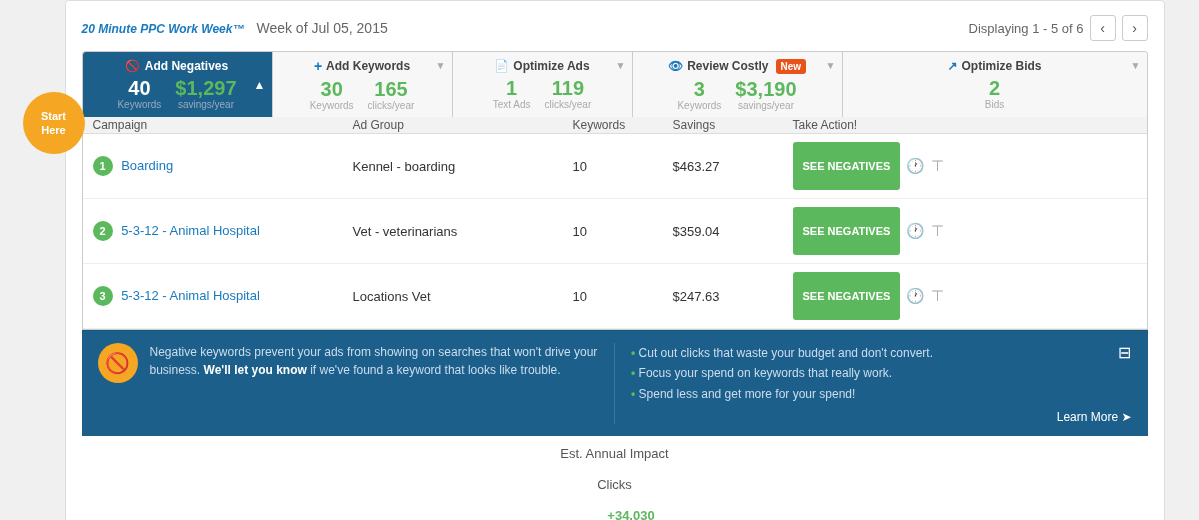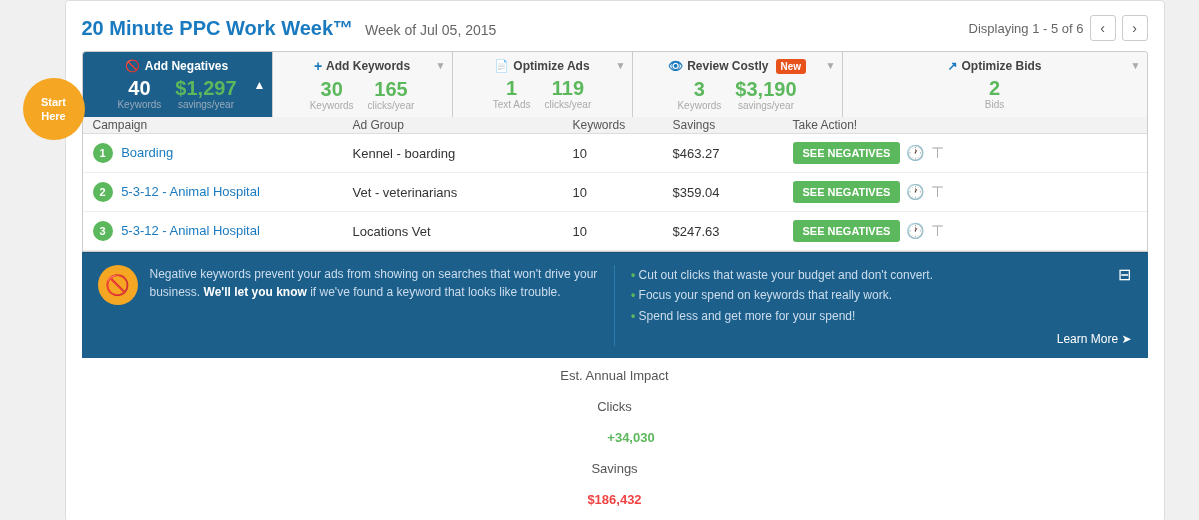--- a/index.html
+++ b/index.html
@@ -26,22 +26,23 @@
       justify-content: space-between;
       margin-bottom: 10px;
     }
     .header-left {
       display: flex;
       align-items: baseline;
       gap: 12px;
     }
     .title {
       color: #1a7abf;
-      font-size: 20px;
-      font-weight: bold;
+      font-size: 12px;
+      font-weight: bold;
+      font-style: italic;
     }
     .week {
       color: #666;
       font-size: 14px;
     }
     .header-right {
       display: flex;
       align-items: center;
       gap: 6px;
       color: #666;
@@ -186,21 +187,21 @@
     }
     .campaign-link {
       color: #1a7abf;
       text-decoration: none;
       cursor: pointer;
     }
     .see-neg-btn {
       background: #5cb85c;
       color: #fff;
       border: none;
-      padding: 5px 10px;
+      padding: 18px 10px;
       border-radius: 3px;
       font-size: 11px;
       font-weight: bold;
       cursor: pointer;
       white-space: nowrap;
     }
     .action-icons {
       display: flex;
       align-items: center;
       gap: 6px;
@@ -287,21 +288,21 @@
       color: #555;
       flex-direction: column;
     }
     .footer-pos { color: #5cb85c; font-weight: bold; margin-left: 33px; }
     .footer-savings { color: #ef4444; font-weight: bold; }
 
     
     .start-here {
       position: absolute;
       left: -42px;
-      top: 78px;
+      top: 92px;
       width: 62px;
       height: 62px;
       background: #f5a623;
       border-radius: 50%;
       display: flex;
       flex-direction: column;
       align-items: center;
       justify-content: center;
       color: #fff;
       font-size: 11px;

